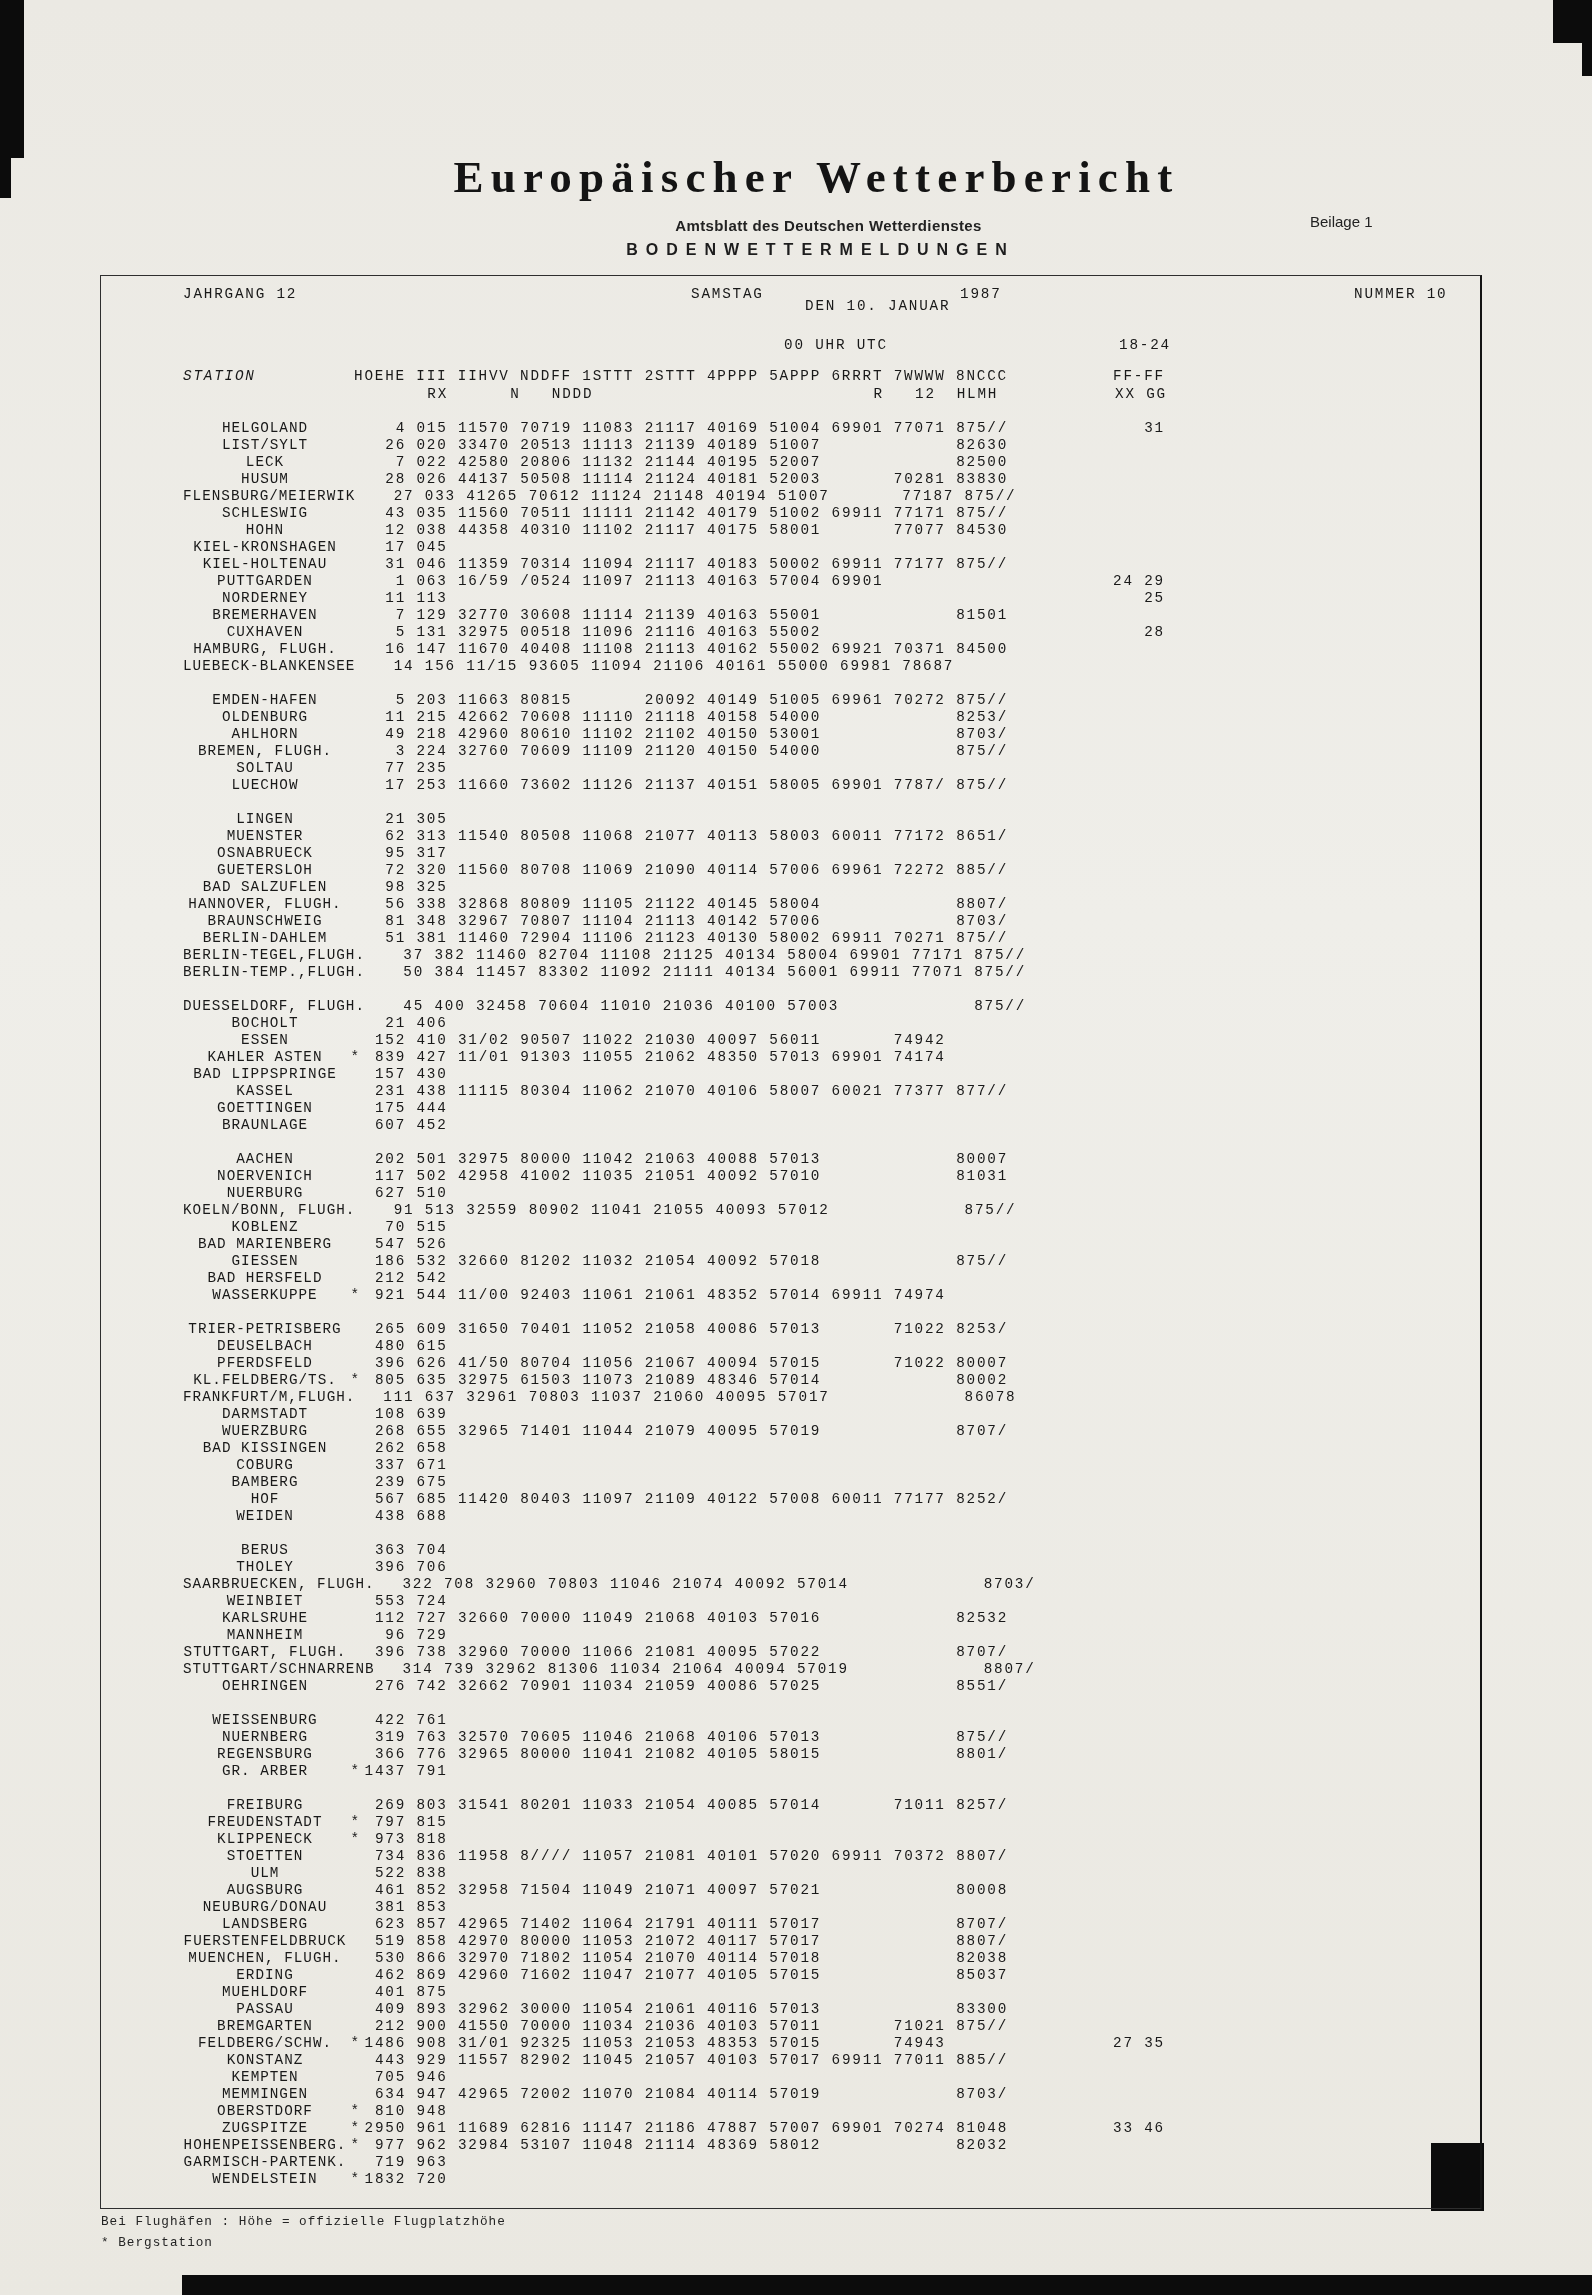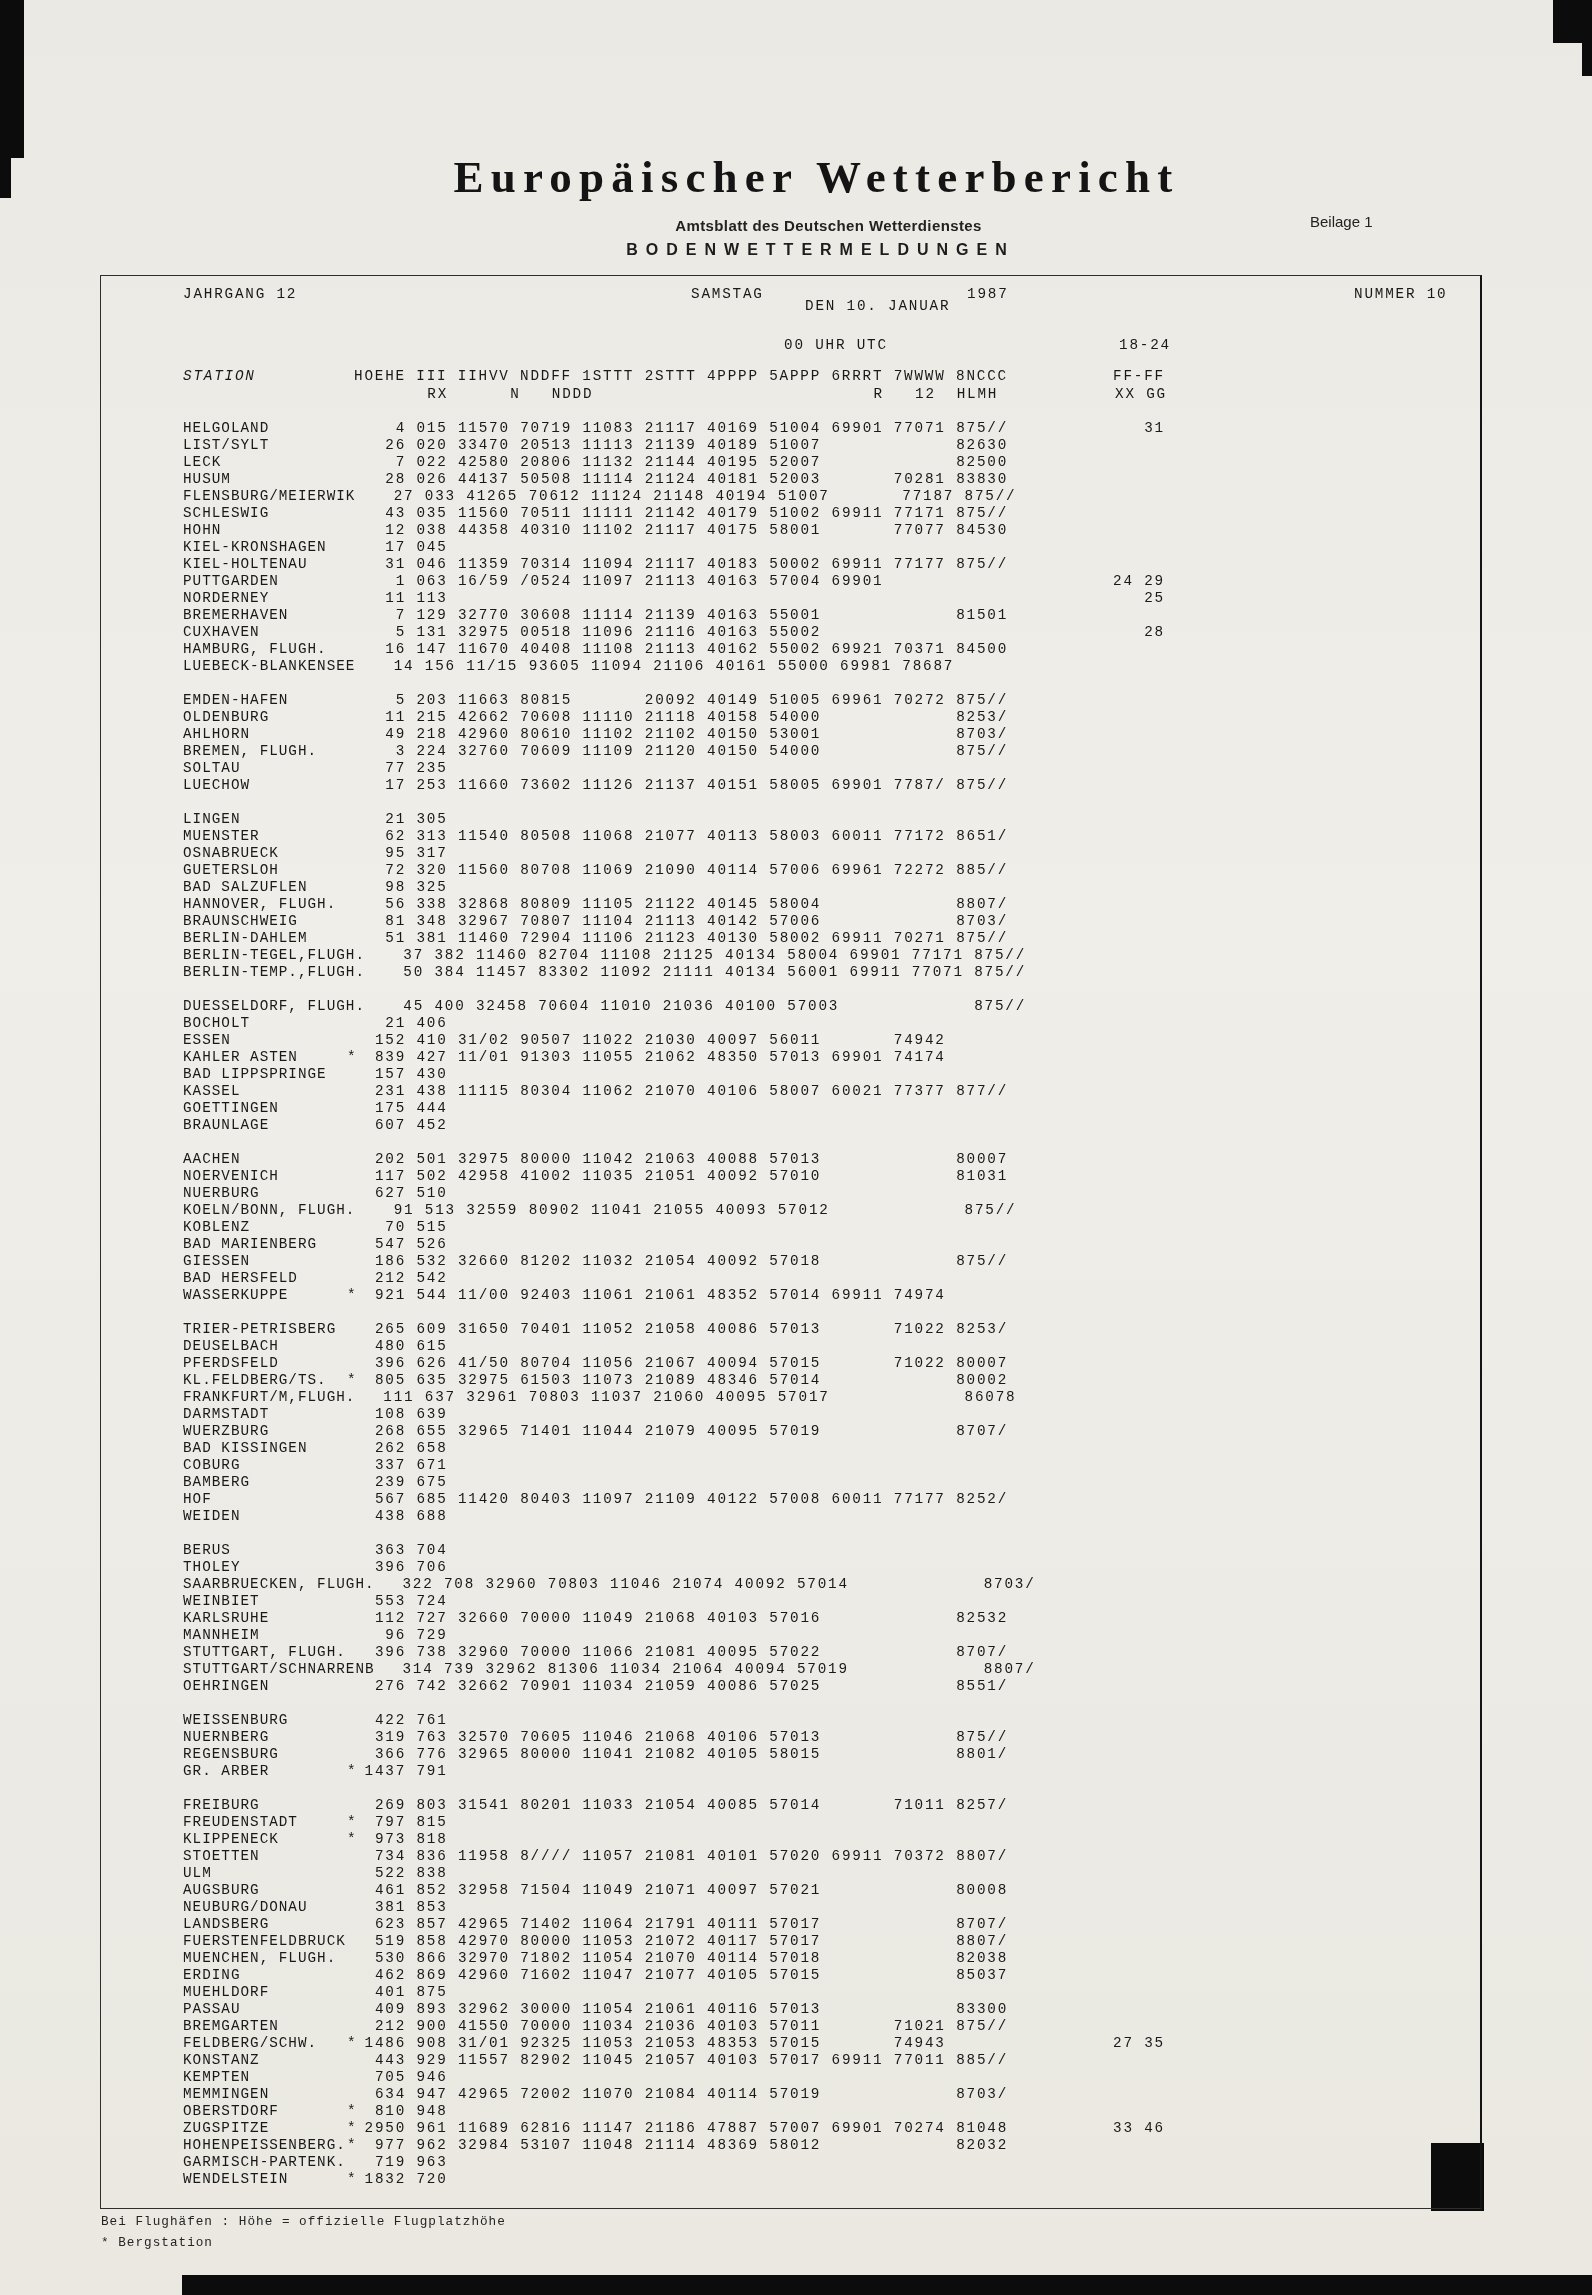--- a/index.html
+++ b/index.html
@@ -31,21 +31,21 @@
     font-size:16px; letter-spacing:8px; transform:translateX(24px); color:#1d1d1d;
   }
   .frame {
     position:absolute; left:100px; top:275px; width:1379px; height:1932px;
     border:1.6px solid #2e2e2e; border-right:2.4px solid #141414;
   }
   .lbl {
     position:absolute; white-space:pre; font-size:14.3px; letter-spacing:1.8px;
     line-height:16.7px; color:#191919;text-align:right;
   }
-  .tbody { position:absolute; left:0; top:144px; right:0; }
+  .tbody { position:absolute; left:0; top:144px; right:0;text-align:center; }
   .grp { margin-bottom:17px; }
   .row {
     display:flex; align-items:baseline; position:relative;
     height:17px; line-height:17px; padding-left:82px;
     font-size:14.3px; letter-spacing:1.8px; white-space:pre; color:#191919;
   }
   .name { flex:0 0 164px; letter-spacing:1px; overflow:visible; }
   .star { flex:0 0 17.5px; }
   .d { }
   .ff { position:absolute; left:1012px; top:0; }
@@ -66,21 +66,21 @@
 
 <div class="title">Europäischer Wetterbericht</div>
 <div class="subtitle">Amtsblatt des Deutschen Wetterdienstes</div>
 <div class="beilage">Beilage 1</div>
 <div class="doctype">BODENWETTERMELDUNGEN</div>
 
 <div class="frame">
   <span class="lbl" style="left:82px;top:9.6px;">JAHRGANG 12</span>
   <span class="lbl" style="left:590px;top:9.6px;">SAMSTAG</span>
   <span class="lbl" style="left:704px;top:9.6px;margin-top:12px;">DEN 10. JANUAR</span>
-  <span class="lbl" style="left:859px;top:9.6px;margin-left:7px;">1987</span>
+  <span class="lbl" style="left:859px;top:9.6px;">1987</span>
   <span class="lbl" style="left:1253px;top:9.6px;">NUMMER 10</span>
 
   <span class="lbl" style="left:683px;top:61px;">00 UHR UTC</span>
   <span class="lbl" style="left:1018px;top:61px;">18-24</span>
 
   <span class="lbl" style="left:82px;top:92px;font-style:italic;">STATION</span>
   <span class="lbl" style="left:253px;top:92px;">HOEHE III IIHVV NDDFF 1STTT 2STTT 4PPPP 5APPP 6RRRT 7WWWW 8NCCC</span>
   <span class="lbl" style="left:1012px;top:92px;">FF-FF</span>
   <span class="lbl" style="left:264px;top:110px;">      RX      N   NDDD                           R   12  HLMH</span>
   <span class="lbl" style="left:1014px;top:110px;">XX GG</span>

